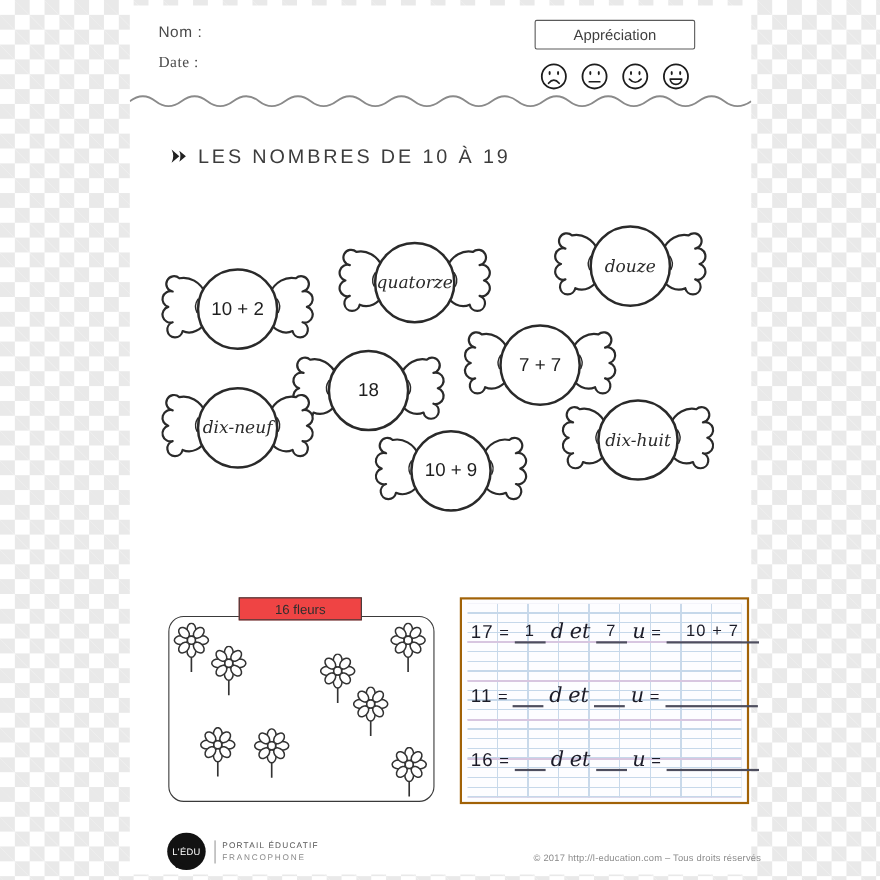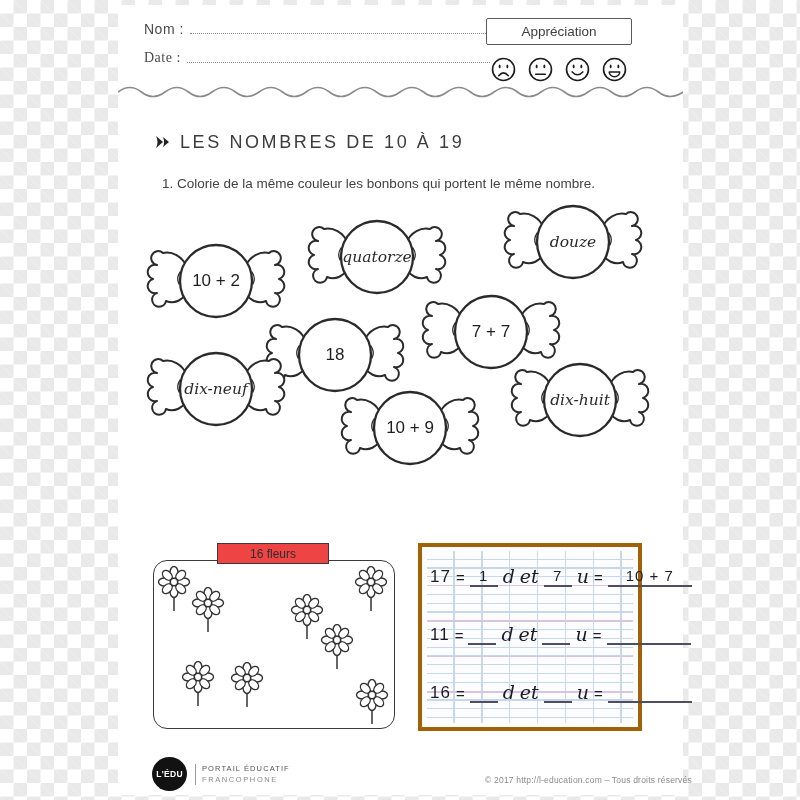--- a/index.html
+++ b/index.html
@@ -13,21 +13,21 @@
     background-size:27px 27px;
     background-position:0 0,13.5px 13.5px;
   }
   .page{
     position:absolute;left:118px;top:5px;width:565px;height:790px;
     background:#ffffff;color:#3a3a3a;
   }
   .abs{position:absolute;}
 
   
-  .field-row{display:flex;align-items:flex-start;width:346px;}
+  .field-row{display:flex;align-items:flex-start;width:346px;flex-direction:column;}
   .field-label{font-size:14px;color:#4a4a4a;letter-spacing:.5px;white-space:nowrap;}
   .dotline{flex:1;border-bottom:1.6px dotted #8a8a96;margin:0 0 3px 6px;height:12px;}
   .appreciation-box{
     width:144px;height:25px;border:1.6px solid #5a5a5a;border-radius:2px;
     display:flex;align-items:center;justify-content:center;
     font-size:13.5px;color:#3f3f3f;background:#fff;
   }
   .smiley-row{display:flex;gap:12px;}
   .smiley{width:25px;height:25px;}
 
@@ -52,21 +52,21 @@
   }
   .flower-tab{
     width:110px;height:19px;background:#ef4444;border:1.6px solid #3a3a3a;
     display:flex;align-items:center;justify-content:center;
     font-size:12px;color:#2e2e2e;z-index:3;
   }
   .flower{position:absolute;width:40px;height:48px;}
 
   
   .writing-panel{
-    width:224px;height:188px;border:4px solid #a16207;background:#fdfdff;box-sizing:border-box;
+    width:263px;height:188px;border:2px solid #a16207;background:#fdfdff;box-sizing:border-box;
   }
   .seyes{
     position:absolute;left:5px;top:4px;right:5px;bottom:4px;
     background-image:
       repeating-linear-gradient(to bottom,transparent 0 34px,#d8c6e0 34px 35.4px),
       repeating-linear-gradient(to bottom,transparent 0 7.6px,#c6d8ea 7.6px 8.8px),
       repeating-linear-gradient(to right,transparent 0 26.5px,#c9d9ea 26.5px 27.8px);
   }
   .w-row{
     position:absolute;left:8px;right:4px;height:32px;
@@ -83,21 +83,21 @@
 
   
   .logo-bubble{
     width:35px;height:34px;background:#121212;border-radius:50%;position:relative;
     display:flex;align-items:center;justify-content:center;
   }
   .logo-bubble::after{
     content:"";position:absolute;left:2px;bottom:-4px;width:0;height:0;
     border:6px solid transparent;border-top-color:#121212;transform:rotate(28deg);
   }
-  .logo-text{color:#fff;font-size:8.5px;font-weight:bold;letter-spacing:.3px;}
+  .logo-text{color:#fff;font-size:8.5px;font-weight:normal;letter-spacing:.3px;}
   .logo-divider{width:1px;height:21px;background:#9a9a9a;margin:0 6px 0 8px;}
   .logo-lines{display:flex;flex-direction:column;justify-content:center;gap:2px;}
   .logo-line1{font-size:7.5px;letter-spacing:1.1px;color:#555;}
   .logo-line2{font-size:7.5px;letter-spacing:1.6px;color:#8a8a8a;}
   .copyright{font-size:8.5px;color:#8a8a8a;letter-spacing:.2px;white-space:nowrap;}
 </style>
 </head>
 <body>
 
 <div class="page">
@@ -145,21 +145,20 @@
   <svg class="abs" style="left:0;top:78px;" width="565" height="18">
     <path d="M0,9 Q12,0 23.5,9 T47,9 T70.5,9 T94,9 T117.5,9 T141,9 T164.5,9 T188,9 T211.5,9 T235,9 T258.5,9 T282,9 T305.5,9 T329,9 T352.5,9 T376,9 T399.5,9 T423,9 T446.5,9 T470,9 T493.5,9 T517,9 T540.5,9 T565,9" fill="none" stroke="#8a8a8a" stroke-width="1.6"></path>
   </svg>
 
   <svg class="abs" style="left:37px;top:130px;" width="16" height="14">
     <path d="M1,1 Q4,7 1,13 L8,7 Z" fill="#222"></path>
     <path d="M8,2 Q10,7 8,12 L14,7 Z" fill="#222"></path>
   </svg>
   <div class="abs sheet-title" style="left:62px;top:127px;">LES NOMBRES DE 10 À 19</div>
 
-  <div class="abs instruction" style="left:44px;top:171px;">1. Colorie de la même couleur les bonbons qui portent le même nombre.</div>
 
   <div class="abs" style="left:0;top:0;width:565px;height:790px;pointer-events:none;" id="candies-layer">
       <div class="candy" style="left: 23px; top: 236px;">
     <svg width="150" height="80" viewBox="0 0 150 80">
       <g fill="#fff" stroke="#2a2a2a" stroke-width="2" stroke-linejoin="round" stroke-linecap="round">
         <path d="M104,26 C109,15 119,10 128,12 A7,7 0 1 1 134,24 A7,7 0 1 1 138,38 A7,7 0 1 1 134,52 A7,7 0 1 1 125,60 C116,64 108,58 104,52 Q109,39 104,26 Z"></path>
         <path d="M46,26 C41,15 31,10 22,12 A7,7 0 1 0 16,24 A7,7 0 1 0 12,38 A7,7 0 1 0 16,52 A7,7 0 1 0 25,60 C34,64 42,58 46,52 Q41,39 46,26 Z"></path>
         <circle cx="75" cy="40" r="36" stroke-width="2.3"></circle>
       </g>
       <path d="M111,31 q4,6 1,12" fill="none" stroke="#2a2a2a" stroke-width="1.3" stroke-linecap="round"></path>

